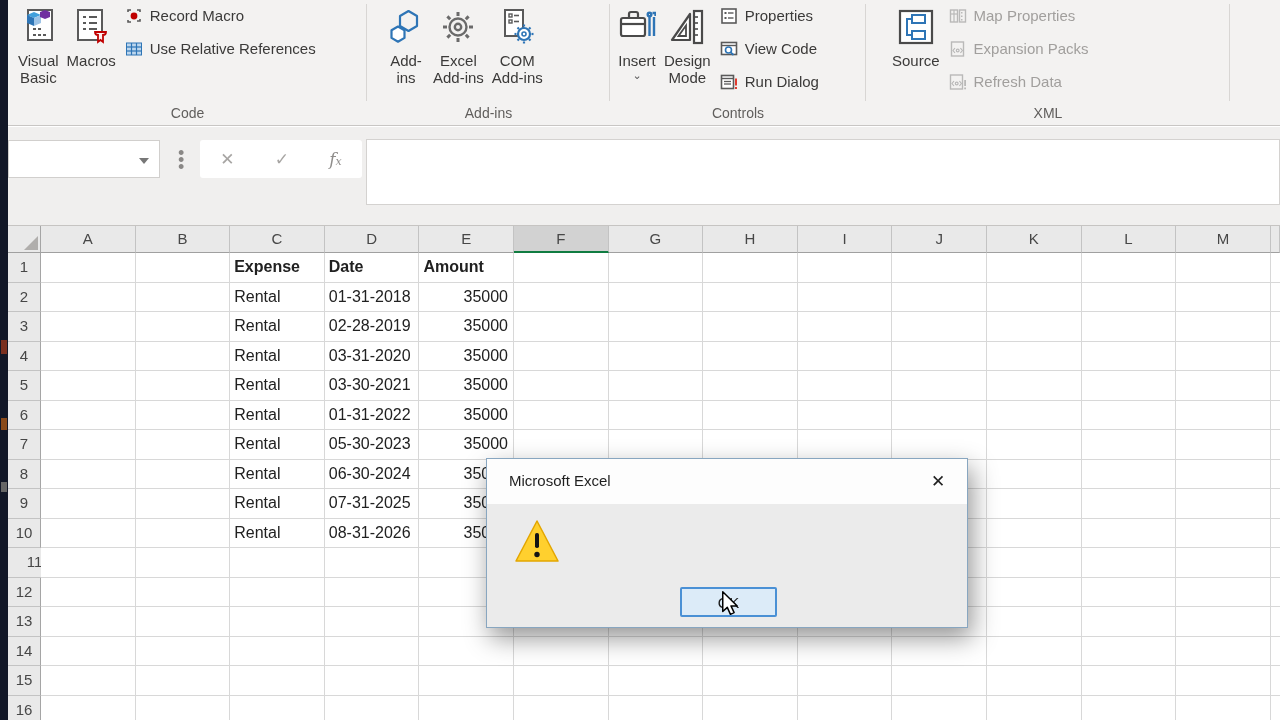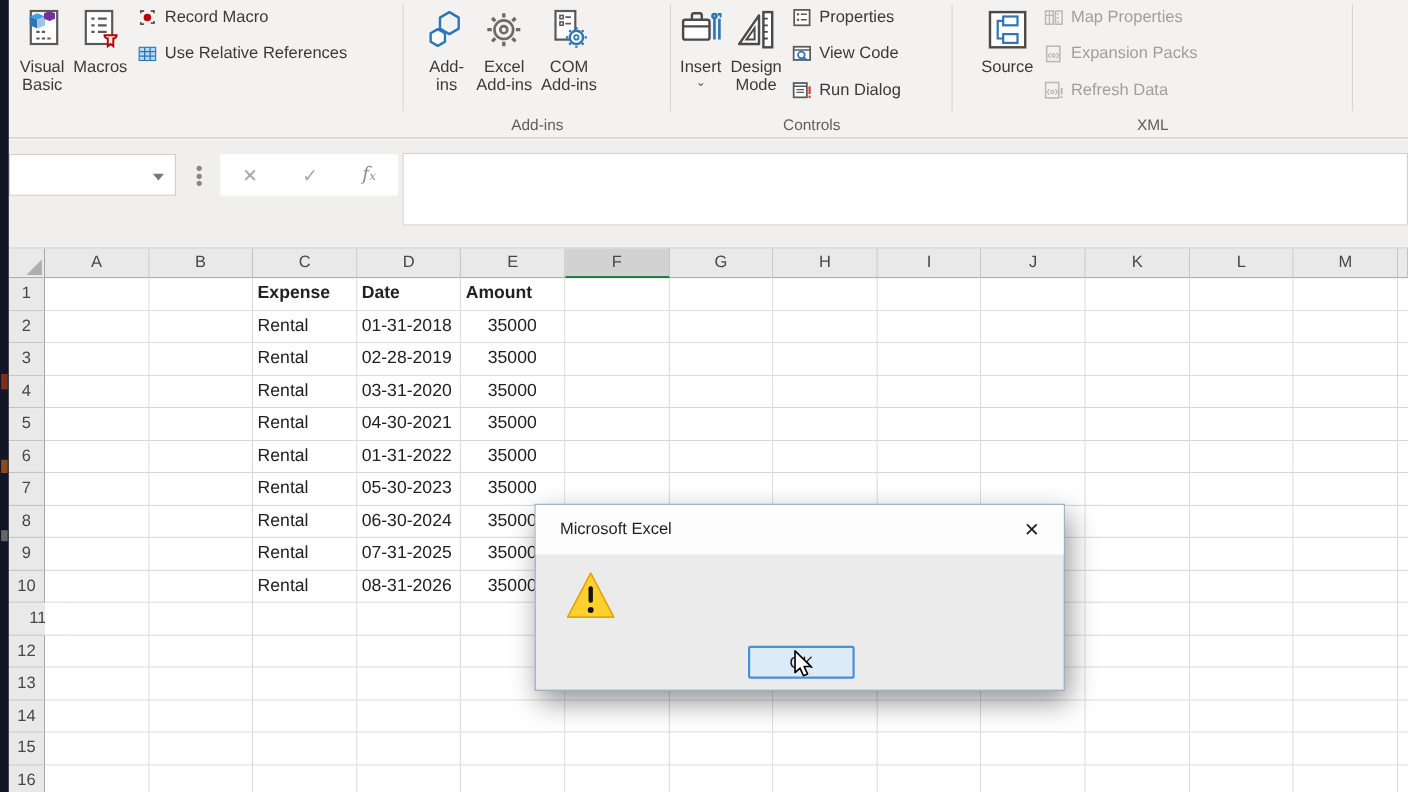--- a/index.html
+++ b/index.html
@@ -53,21 +53,21 @@
   .corner .tri{position:absolute;right:2px;bottom:2px;width:0;height:0;
                border-left:14px solid transparent;border-bottom:14px solid #b0aeac;}
   .colhead{position:absolute;background:#e9e9e9;border-right:1px solid #c3c3c3;border-bottom:1px solid #a0a0a0;
            box-sizing:border-box;text-align:center;font-size:15px;color:#474747;}
   .colhead.sel{background:#d2d2d2;}
   .rowhead{position:absolute;background:#e9e9e9;border-right:1px solid #a5a5a5;border-bottom:1px solid #c3c3c3;
            box-sizing:border-box;text-align:center;font-size:15px;color:#474747;}
   .cell{position:absolute;background:#fff;border-right:1px solid #d8d8d8;border-bottom:1px solid #d8d8d8;
         box-sizing:border-box;font-size:16px;color:#212121;padding:0 5px 0 4px;white-space:nowrap;overflow:hidden;}
   .cell.b{font-weight:700;}
-  .cell.r{text-align:center;}
+  .cell.r{text-align:right;}
   .clipdate{display:inline-block;max-width:84px;overflow:hidden;white-space:nowrap;vertical-align:bottom;}
 
   
   .dialog{position:absolute;left:486px;top:458px;width:482px;height:170px;background:#ebebeb;
           border:1px solid #88a6c0;box-shadow:4px 10px 24px rgba(0,0,0,.42);z-index:100;box-sizing:border-box;}
   .dtitle{position:relative;height:45px;background:#fdfdfd;}
   .dtitle .dtext{position:absolute;left:22px;top:13px;font-size:15px;color:#1f1f1f;}
   .dclose{position:absolute;right:14px;top:9px;width:30px;height:27px;display:flex;align-items:center;justify-content:center;
           font-size:17px;color:#222;cursor:default;}
   .dbody{position:relative;height:123px;}
@@ -145,20 +145,21 @@
                   <line x1="1.5" y1="7" x2="16.5" y2="7"></line>
                   <line x1="1.5" y1="11" x2="16.5" y2="11"></line>
                   <line x1="6.5" y1="3" x2="6.5" y2="15"></line>
                   <line x1="11.5" y1="3" x2="11.5" y2="15"></line>
                 </g>
               </svg>
             </span>
             <span class="slabel">Use Relative References</span>
           </div>
         </div>
+        <div class="glabel">Code</div>
       </div>
       <div class="rgroup" style="width: 243px; padding-left: 20px; box-sizing: border-box;">
         <div class="bigbtn">
           <div class="bigicon">
             <svg width="38" height="38" viewBox="0 0 38 38">
               <path d="M21.5 3 l8.5 5 v10 l-8.5 5 -8.5 -5 v-10 z" fill="none" stroke="#2E75B6" stroke-width="2.2" stroke-linejoin="round"></path>
               <path d="M11 18.5 l6.5 3.8 v7.6 l-6.5 3.8 -6.5 -3.8 v-7.6 z" fill="#fff" stroke="#2E75B6" stroke-width="2.2" stroke-linejoin="round"></path>
             </svg>
           </div>
           <div class="biglabel">
@@ -455,21 +456,21 @@
       <div class="cell" style="left: 789.8px; top: 115.5px; width: 94.6px; height: 29.5px; line-height: 28.5px;"></div>
       <div class="cell" style="left: 884.4px; top: 115.5px; width: 94.6px; height: 29.5px; line-height: 28.5px;"></div>
       <div class="cell" style="left: 979px; top: 115.5px; width: 94.6px; height: 29.5px; line-height: 28.5px;"></div>
       <div class="cell" style="left: 1073.6px; top: 115.5px; width: 94.6px; height: 29.5px; line-height: 28.5px;"></div>
       <div class="cell" style="left: 1168.2px; top: 115.5px; width: 94.6px; height: 29.5px; line-height: 28.5px;"></div>
       <div class="cell" style="left: 1262.8px; top: 115.5px; width: 9.2px; height: 29.5px; line-height: 28.5px;"></div>
       <div class="rowhead" style="left: 0px; top: 145px; width: 33px; height: 29.5px; line-height: 27.5px;">5</div>
       <div class="cell" style="left: 33px; top: 145px; width: 94.6px; height: 29.5px; line-height: 28.5px;"></div>
       <div class="cell" style="left: 127.6px; top: 145px; width: 94.6px; height: 29.5px; line-height: 28.5px;"></div>
       <div class="cell" style="left: 222.2px; top: 145px; width: 94.6px; height: 29.5px; line-height: 28.5px;">Rental</div>
-      <div class="cell" style="left: 316.8px; top: 145px; width: 94.6px; height: 29.5px; line-height: 28.5px;"><span class="clipdate">04-30-2021</span></div>
+      <div class="cell" style="left: 316.8px; top: 145px; width: 94.6px; height: 29.5px; line-height: 28.5px;"><span class="clipdate">03-30-2021</span></div>
       <div class="cell r" style="left: 411.4px; top: 145px; width: 94.6px; height: 29.5px; line-height: 28.5px;">35000</div>
       <div class="cell" style="left: 506px; top: 145px; width: 94.6px; height: 29.5px; line-height: 28.5px;"></div>
       <div class="cell" style="left: 600.6px; top: 145px; width: 94.6px; height: 29.5px; line-height: 28.5px;"></div>
       <div class="cell" style="left: 695.2px; top: 145px; width: 94.6px; height: 29.5px; line-height: 28.5px;"></div>
       <div class="cell" style="left: 789.8px; top: 145px; width: 94.6px; height: 29.5px; line-height: 28.5px;"></div>
       <div class="cell" style="left: 884.4px; top: 145px; width: 94.6px; height: 29.5px; line-height: 28.5px;"></div>
       <div class="cell" style="left: 979px; top: 145px; width: 94.6px; height: 29.5px; line-height: 28.5px;"></div>
       <div class="cell" style="left: 1073.6px; top: 145px; width: 94.6px; height: 29.5px; line-height: 28.5px;"></div>
       <div class="cell" style="left: 1168.2px; top: 145px; width: 94.6px; height: 29.5px; line-height: 28.5px;"></div>
       <div class="cell" style="left: 1262.8px; top: 145px; width: 9.2px; height: 29.5px; line-height: 28.5px;"></div>

